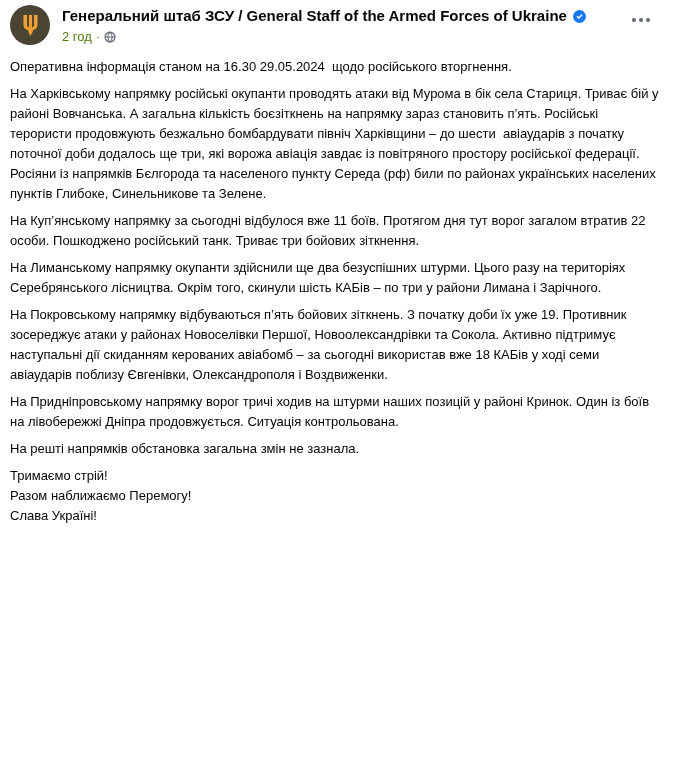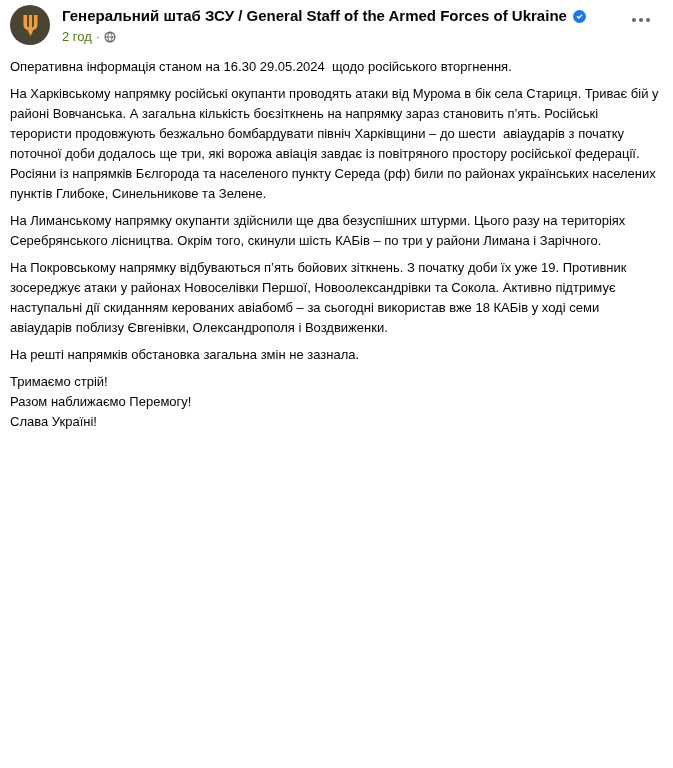--- a/index.html
+++ b/index.html
@@ -108,21 +108,23 @@
     <div class="menu-btn" title="">
       <i></i>
       <i></i>
       <i></i>
     </div>
   </div>
 
   <div class="post-body">
     <p>Оперативна інформація станом на 16.30 29.05.2024  щодо російського вторгнення.</p>
     <p>На Харківському напрямку російські окупанти проводять атаки від Мурома в бік села Стариця. Триває бій у районі Вовчанська. А загальна кількість боєзіткнень на напрямку зараз становить п’ять. Російські терористи продовжують безжально бомбардувати північ Харківщини – до шести  авіаударів з початку поточної доби додалось ще три, які ворожа авіація завдає із повітряного простору російської федерації. Росіяни із напрямків Бєлгорода та населеного пункту Середа (рф) били по районах українських населених пунктів Глибоке, Синельникове та Зелене.</p>
+    <p>На Куп’янському напрямку за сьогодні відбулося вже 11 боїв. Протягом дня тут ворог загалом втратив 22 особи. Пошкоджено російський танк. Триває три бойових зіткнення.</p>
     <p>На Лиманському напрямку окупанти здійснили ще два безуспішних штурми. Цього разу на територіях Серебрянського лісництва. Окрім того, скинули шість КАБів – по три у райони Лимана і Зарічного.</p>
     <p>На Покровському напрямку відбуваються п’ять бойових зіткнень. З початку доби їх уже 19. Противник зосереджує атаки у районах Новоселівки Першої, Новоолександрівки та Сокола. Активно підтримує наступальні дії скиданням керованих авіабомб – за сьогодні використав вже 18 КАБів у ході семи авіаударів поблизу Євгенівки, Олександрополя і Воздвиженки.</p>
+    <p>На Придніпровському напрямку ворог тричі ходив на штурми наших позицій у районі Кринок. Один із боїв на лівобережжі Дніпра продовжується. Ситуація контрольована.</p>
     <p>На решті напрямків обстановка загальна змін не зазнала.</p>
     <p>Тримаємо стрій!
 Разом наближаємо Перемогу!
 Слава Україні!</p>
   </div>
 
 </div>
 
 </body></html>

